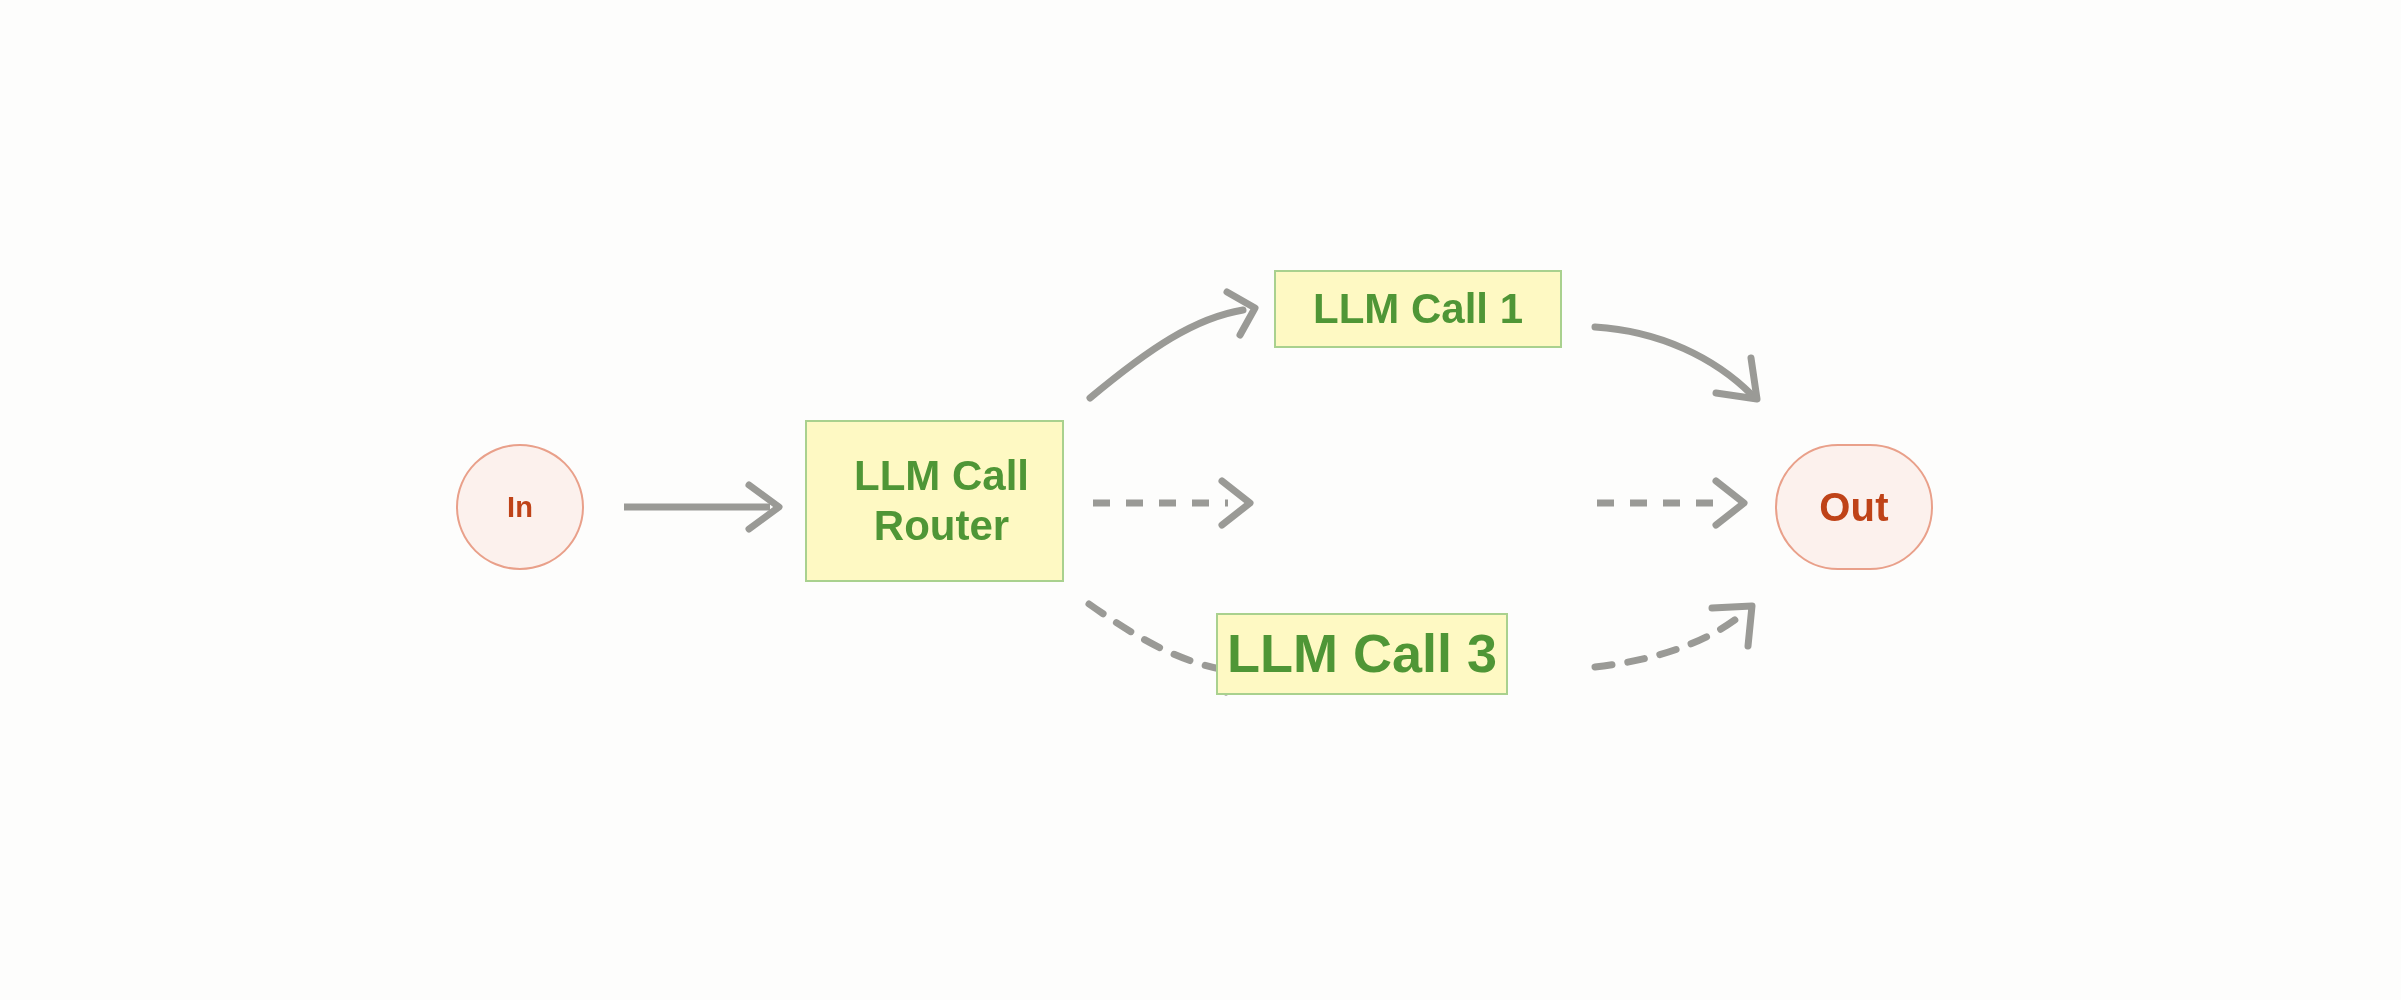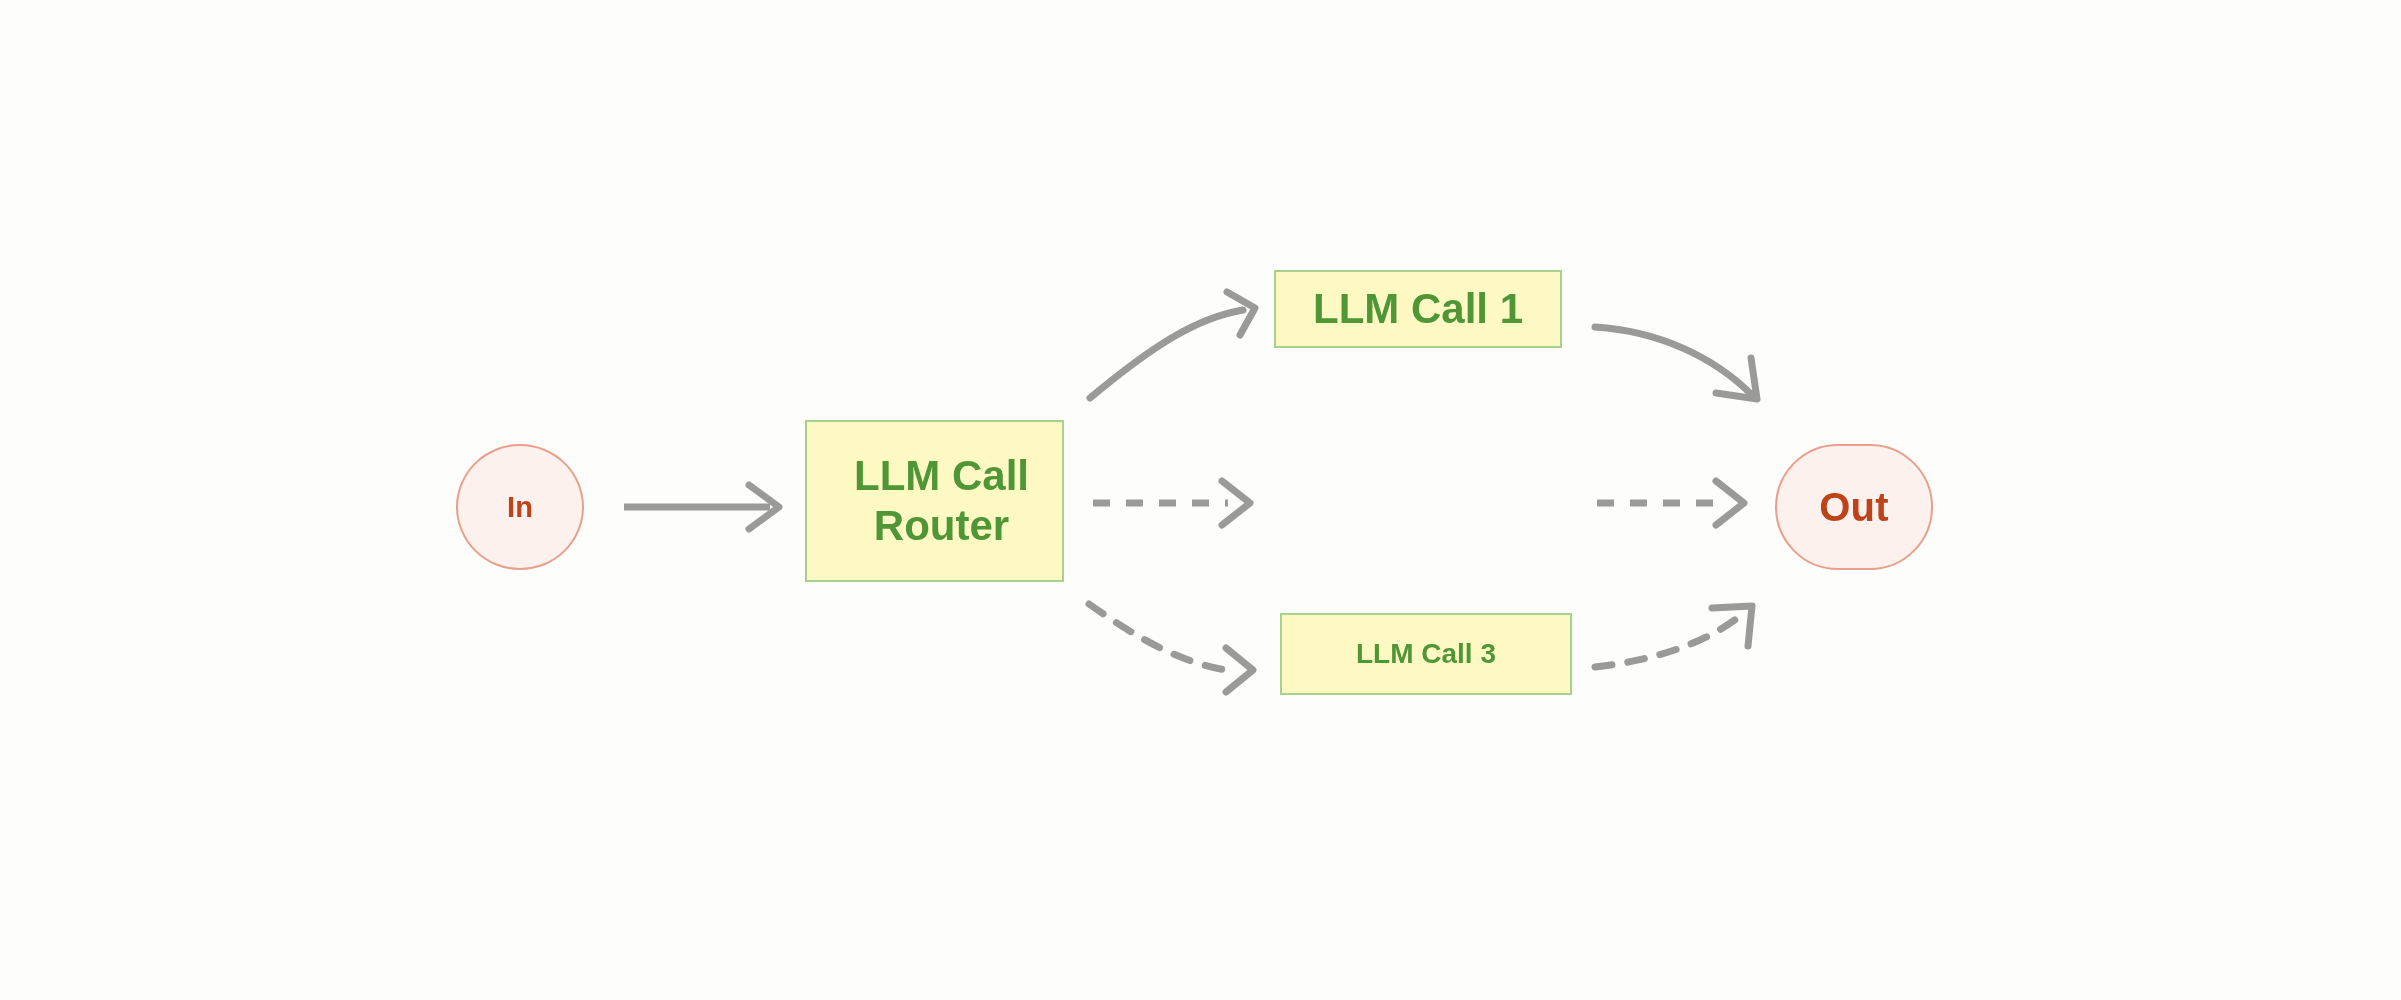--- a/index.html
+++ b/index.html
@@ -84,25 +84,25 @@
     font-size: 42px;
   }
   #node-call-2 {
     left: 1274px;
     top: 448px;
     width: 292px;
     height: 80px;
     font-size: 42px;
   }
   #node-call-3 {
-    left: 1280px;
+    left: 1216px;
     top: 613px;
     width: 292px;
     height: 82px;
-    font-size: 28px;
+    font-size: 54px;
   }
   .node-label {
     pointer-events: none;
     white-space: pre-line;
   }
 </style>
 </head>
 <body>
 
 <div id="canvas">

